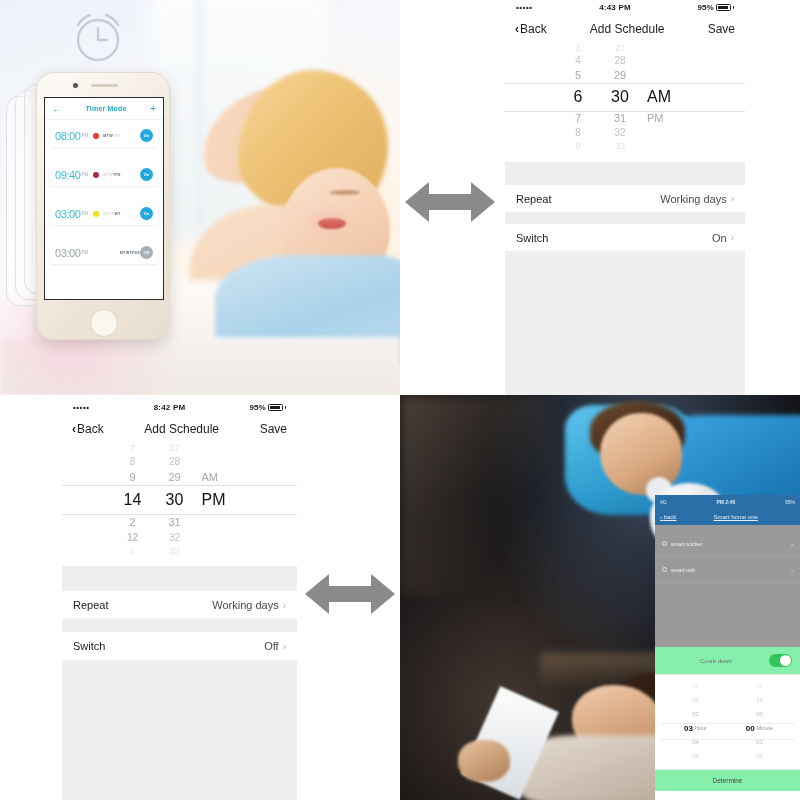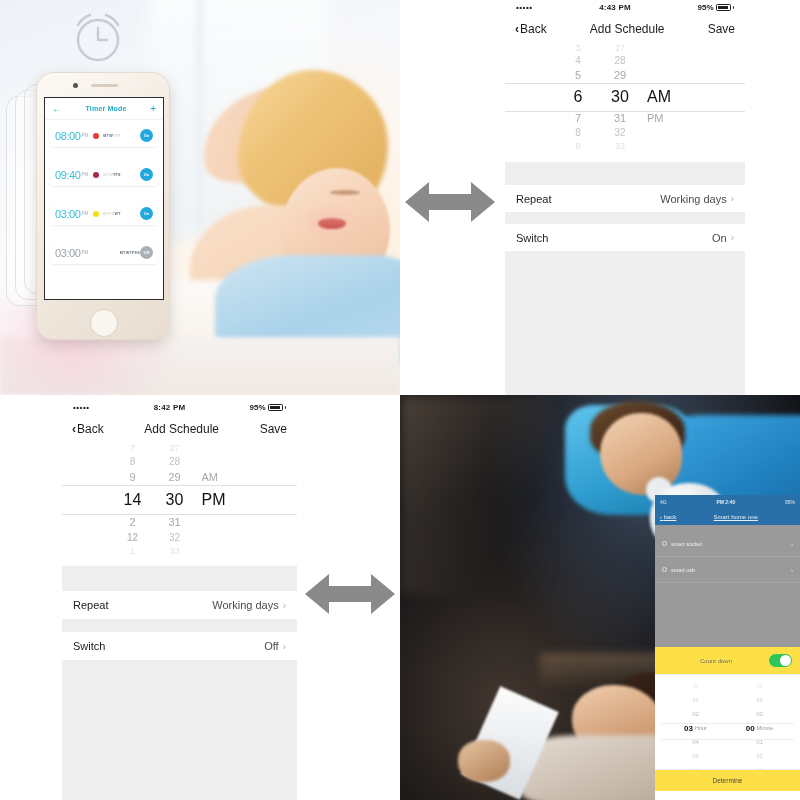--- a/index.html
+++ b/index.html
@@ -325,21 +325,21 @@
   .brp-title { flex:1; text-align:center; font-size:6px; text-decoration:underline; }
   .brp-list { background:#9a9a9a; height:122px; padding-top:6px; }
   .brp-item {
     height:26px; display:flex; align-items:center; padding:0 7px;
     color:#efefef; font-size:5.5px; justify-content:space-between;
     border-bottom:1px solid rgba(255,255,255,0.10);
   }
   .brp-item-left { display:flex; align-items:center; gap:4px; }
   .brp-radio { width:5px; height:5px; border-radius:50%; border:1px solid #e2e2e2; }
   .brp-chev { font-size:6px; color:#e4e4e4; }
-  .brp-sheet { background:#fde047; }
+  .brp-sheet { background:#86efac; }
   .brp-countdown {
     height:28px; display:flex; align-items:center; justify-content:space-between;
     padding:0 8px; border-bottom:1px solid #ececec;
   }
   .brp-cd-label { flex:1; text-align:center; font-size:6px; color:#6e6e6e; }
   .brp-switch {
     width:23px; height:13px; border-radius:7px; background:#2fc55a;
     position:relative; flex-shrink:0;
   }
   .brp-knob {

